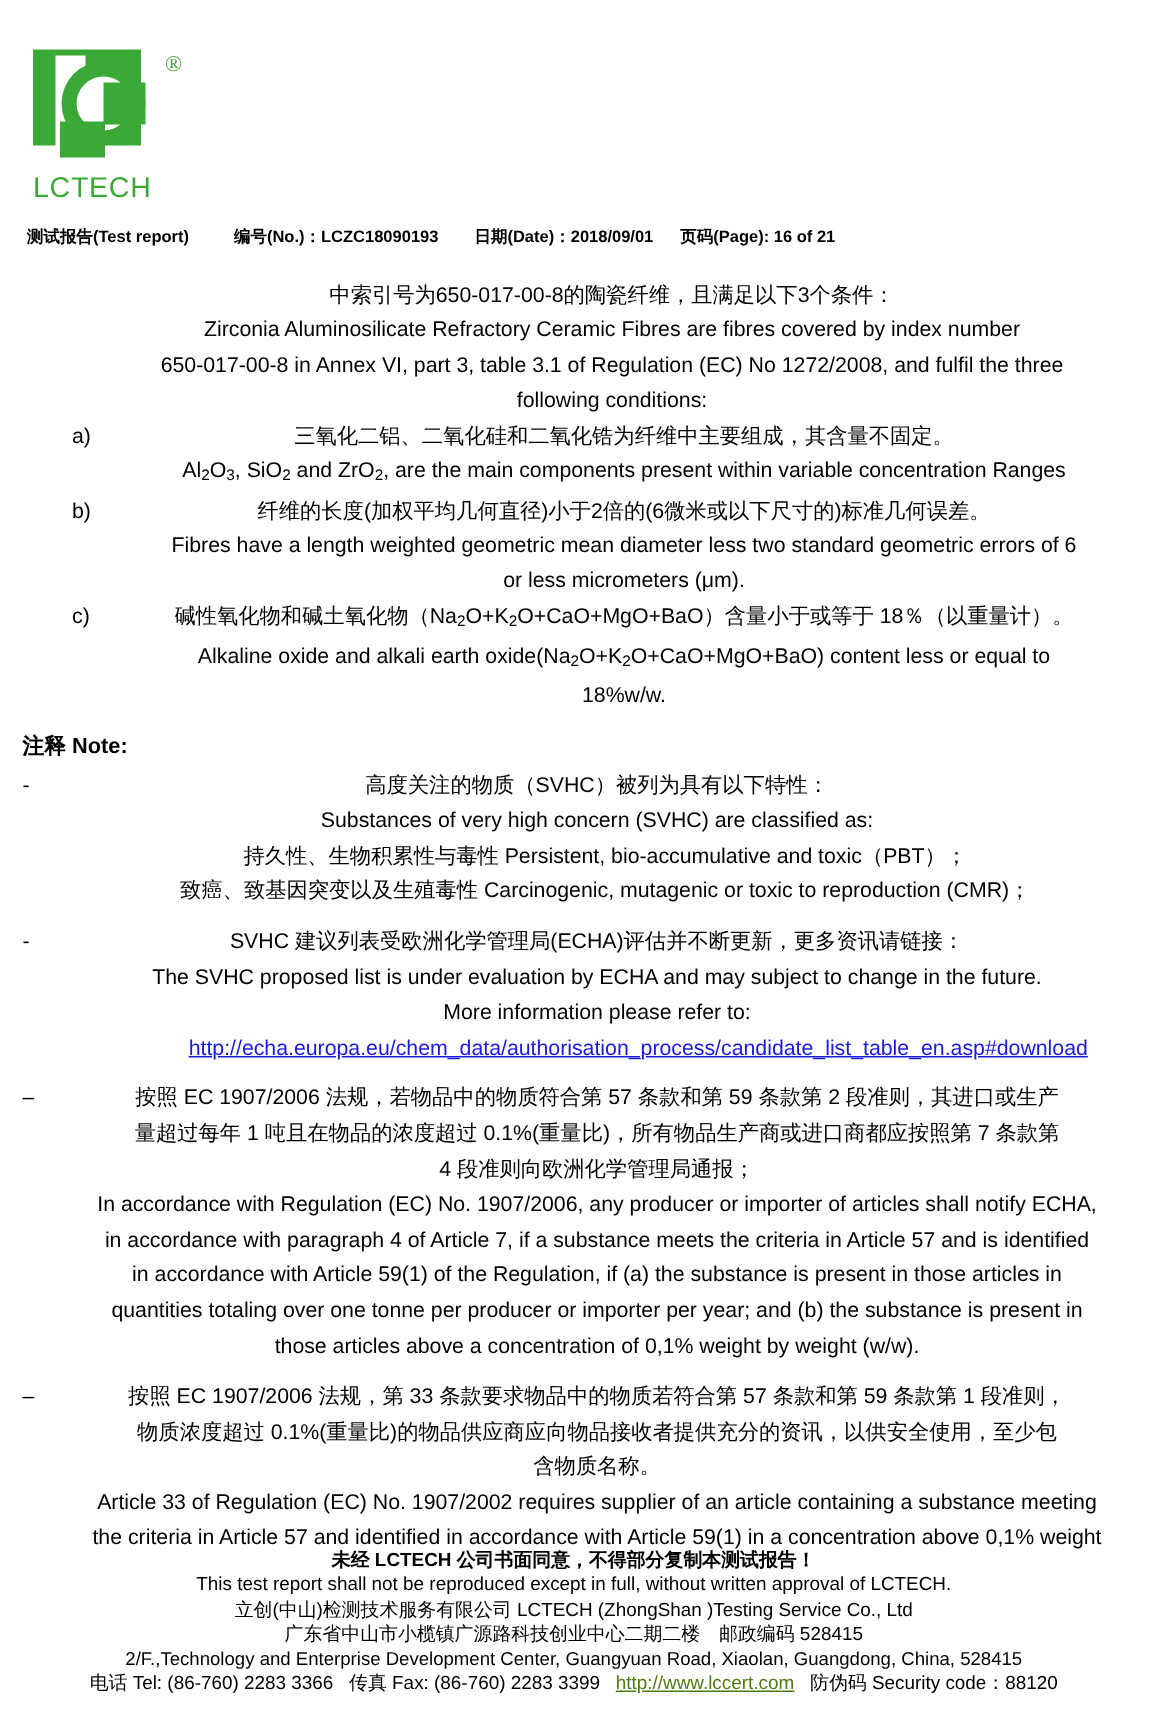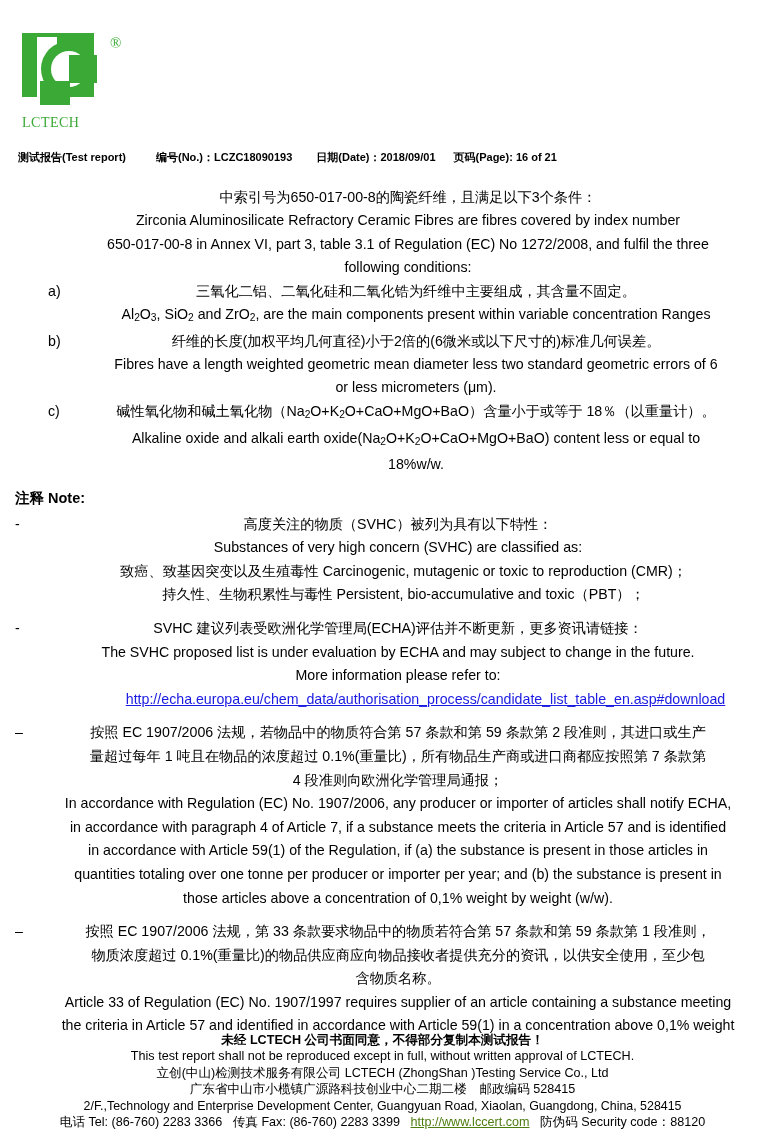--- a/index.html
+++ b/index.html
@@ -84,24 +84,24 @@
     left: 88px;
     top: 2px;
     font-size: 15px;
     color: #3aa935;
     font-family: "Liberation Serif", serif;
   }
   .logo-text {
     position: absolute;
     left: 0px;
     top: 82px;
-    font-size: 14px;
+    font-size: 19px;
     letter-spacing: 0.5px;
     color: #3aa935;
-    font-family: Liberation Serif, serif;
+    font-family: Liberation Sans, sans-serif;
   }
 
   
   .doc-header {
     position: absolute;
     left: 18px;
     top: 150px;
     width: 752px;
     font-size: 11px;
     font-weight: bold;
@@ -230,22 +230,22 @@
 
 <div class="note-area">
 
   <div class="note-title">注释 Note:</div>
 
   <div class="dash-row">
     <div class="dash-mark">-</div>
     <div class="dash-body">
       <div class="ln">高度关注的物质（SVHC）被列为具有以下特性：</div>
       <div class="ln">Substances of very high concern (SVHC) are classified as:</div>
+      <div class="ln sub-ind">持久性、生物积累性与毒性 Persistent, bio-accumulative and toxic（PBT）；</div>
       <div class="ln sub-ind">致癌、致基因突变以及生殖毒性 Carcinogenic, mutagenic or toxic to reproduction (CMR)；</div>
-      <div class="ln sub-ind">持久性、生物积累性与毒性 Persistent, bio-accumulative and toxic（PBT）；</div>
     </div>
   </div>
 
   <div class="dash-row gap-top">
     <div class="dash-mark">-</div>
     <div class="dash-body">
       <div class="ln">SVHC 建议列表受欧洲化学管理局(ECHA)评估并不断更新，更多资讯请链接：</div>
       <div class="ln">The SVHC proposed list is under evaluation by ECHA and may subject to change in the future.</div>
       <div class="ln">More information please refer to:</div>
       <div class="ln sub-ind"><span class="link">http://echa.europa.eu/chem_data/authorisation_process/candidate_list_table_en.asp#download</span></div>
@@ -265,21 +265,21 @@
       <div class="ln">those articles above a concentration of 0,1% weight by weight (w/w).</div>
     </div>
   </div>
 
   <div class="dash-row gap-top">
     <div class="dash-mark">–</div>
     <div class="dash-body">
       <div class="ln">按照 EC 1907/2006 法规，第 33 条款要求物品中的物质若符合第 57 条款和第 59 条款第 1 段准则，</div>
       <div class="ln">物质浓度超过 0.1%(重量比)的物品供应商应向物品接收者提供充分的资讯，以供安全使用，至少包</div>
       <div class="ln">含物质名称。</div>
-      <div class="ln">Article 33 of Regulation (EC) No. 1907/1997 requires supplier of an article containing a substance meeting</div>
+      <div class="ln">Article 33 of Regulation (EC) No. 1907/2002 requires supplier of an article containing a substance meeting</div>
       <div class="ln">the criteria in Article 57 and identified in accordance with Article 59(1) in a concentration above 0,1% weight</div>
     </div>
   </div>
 
 </div>
 
 <div class="footer">
   <div class="f-line f-bold">未经 LCTECH 公司书面同意，不得部分复制本测试报告！</div>
   <div class="f-line">This test report shall not be reproduced except in full, without written approval of LCTECH.</div>
   <div class="f-line">立创(中山)检测技术服务有限公司 LCTECH (ZhongShan )Testing Service Co., Ltd</div>

